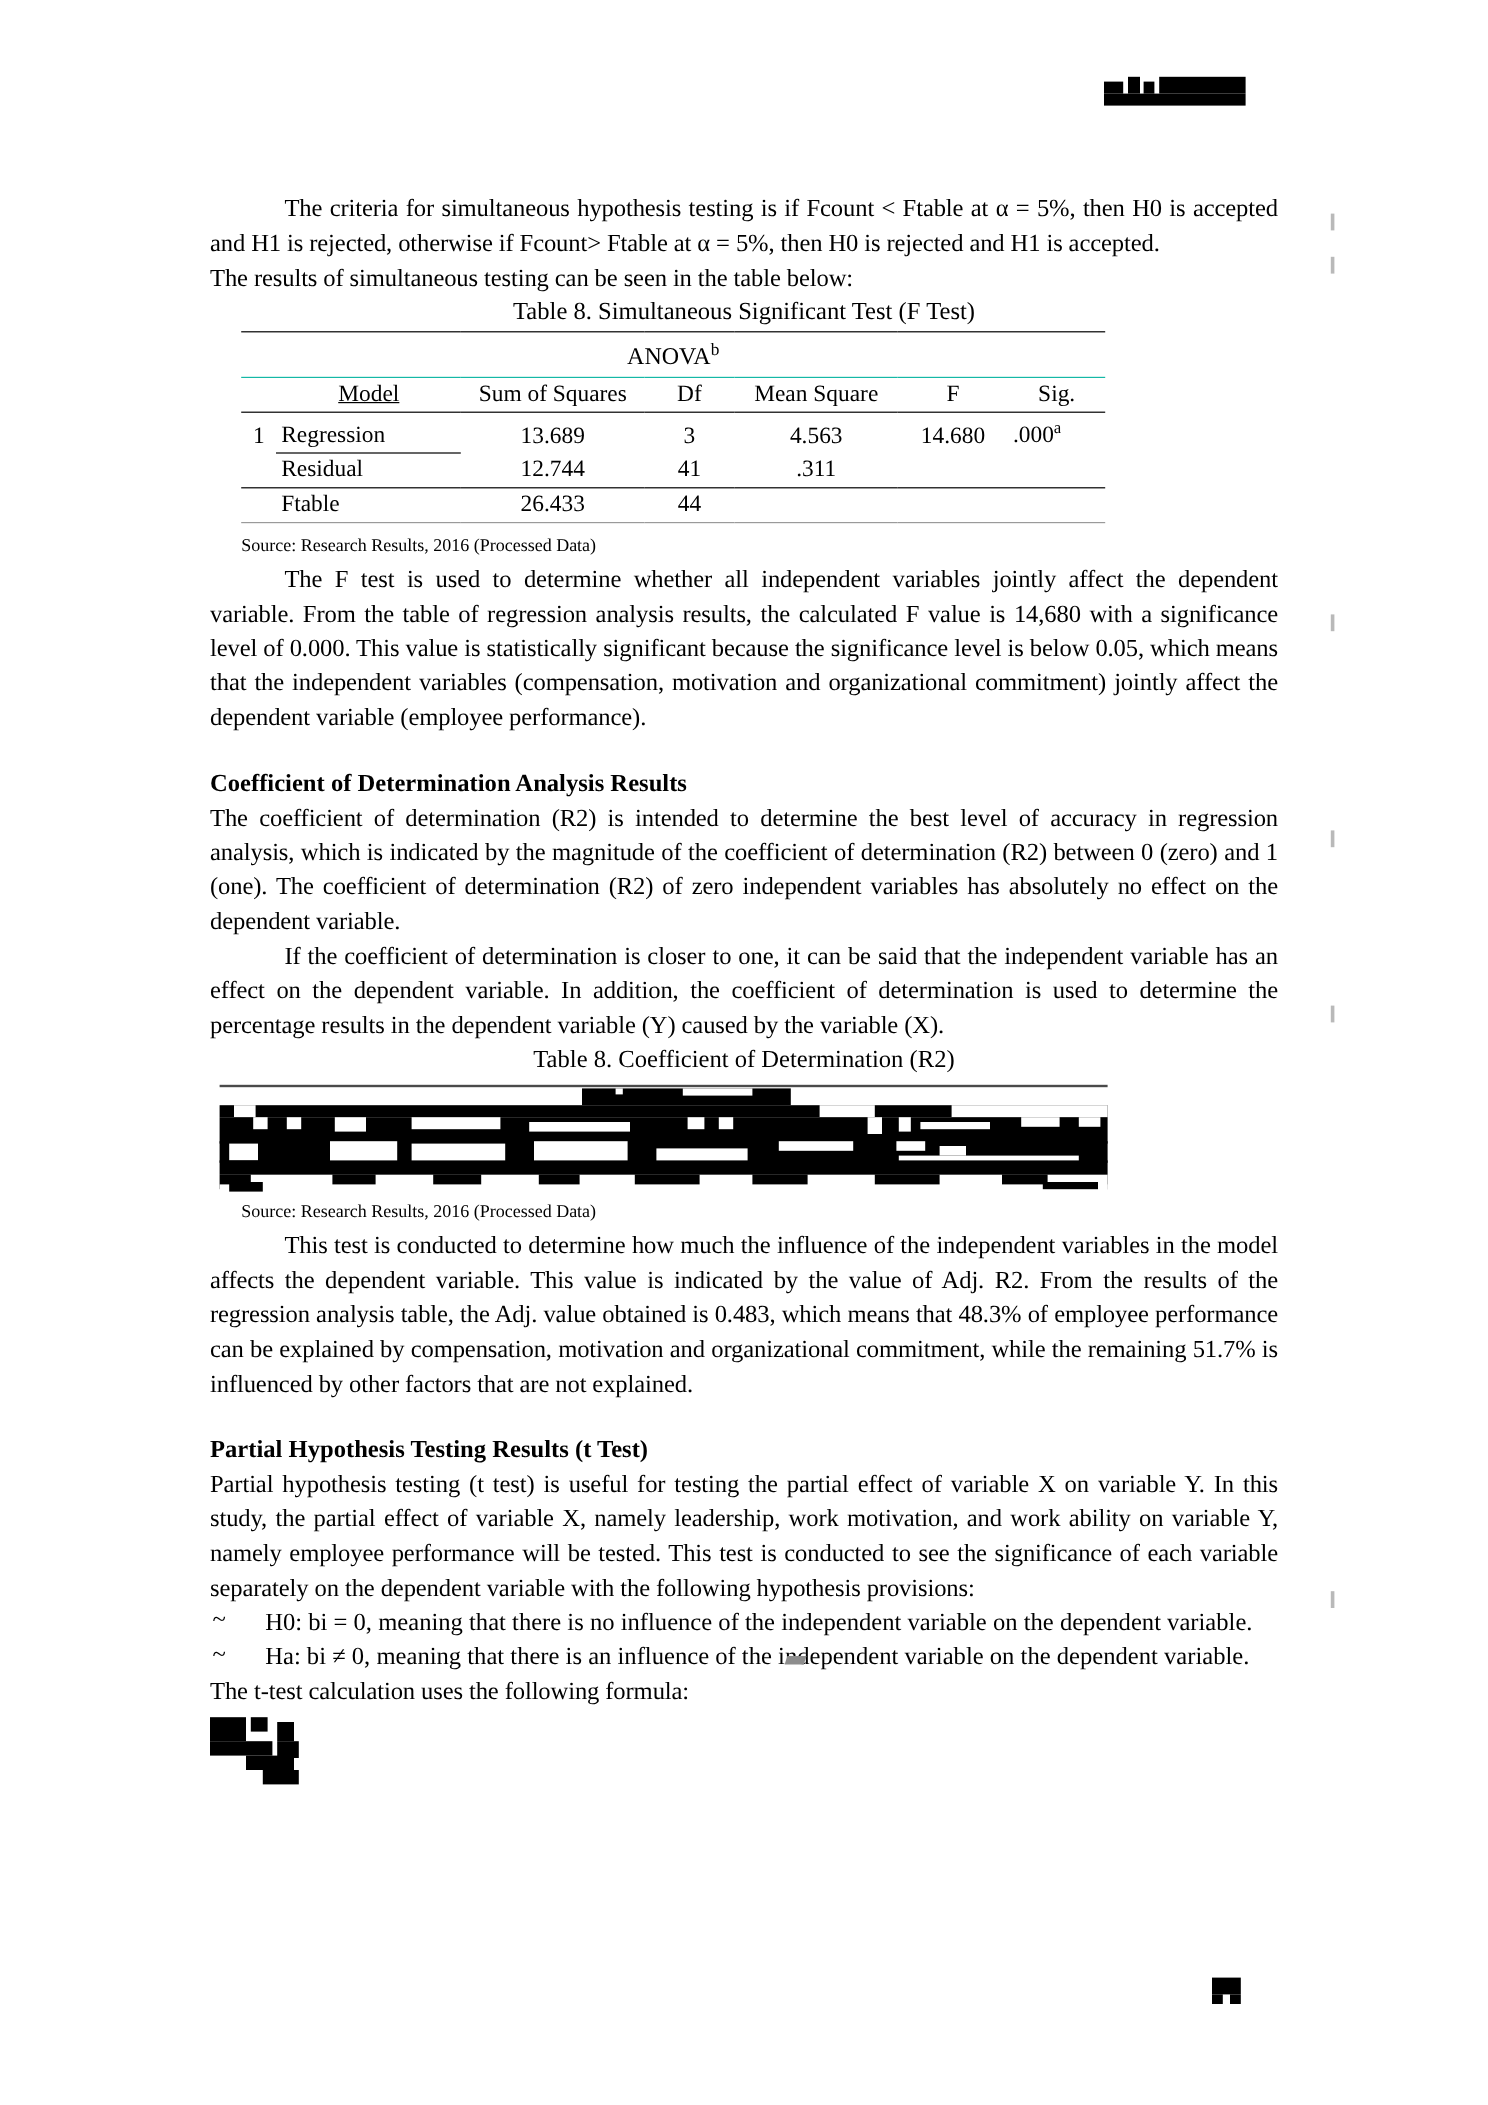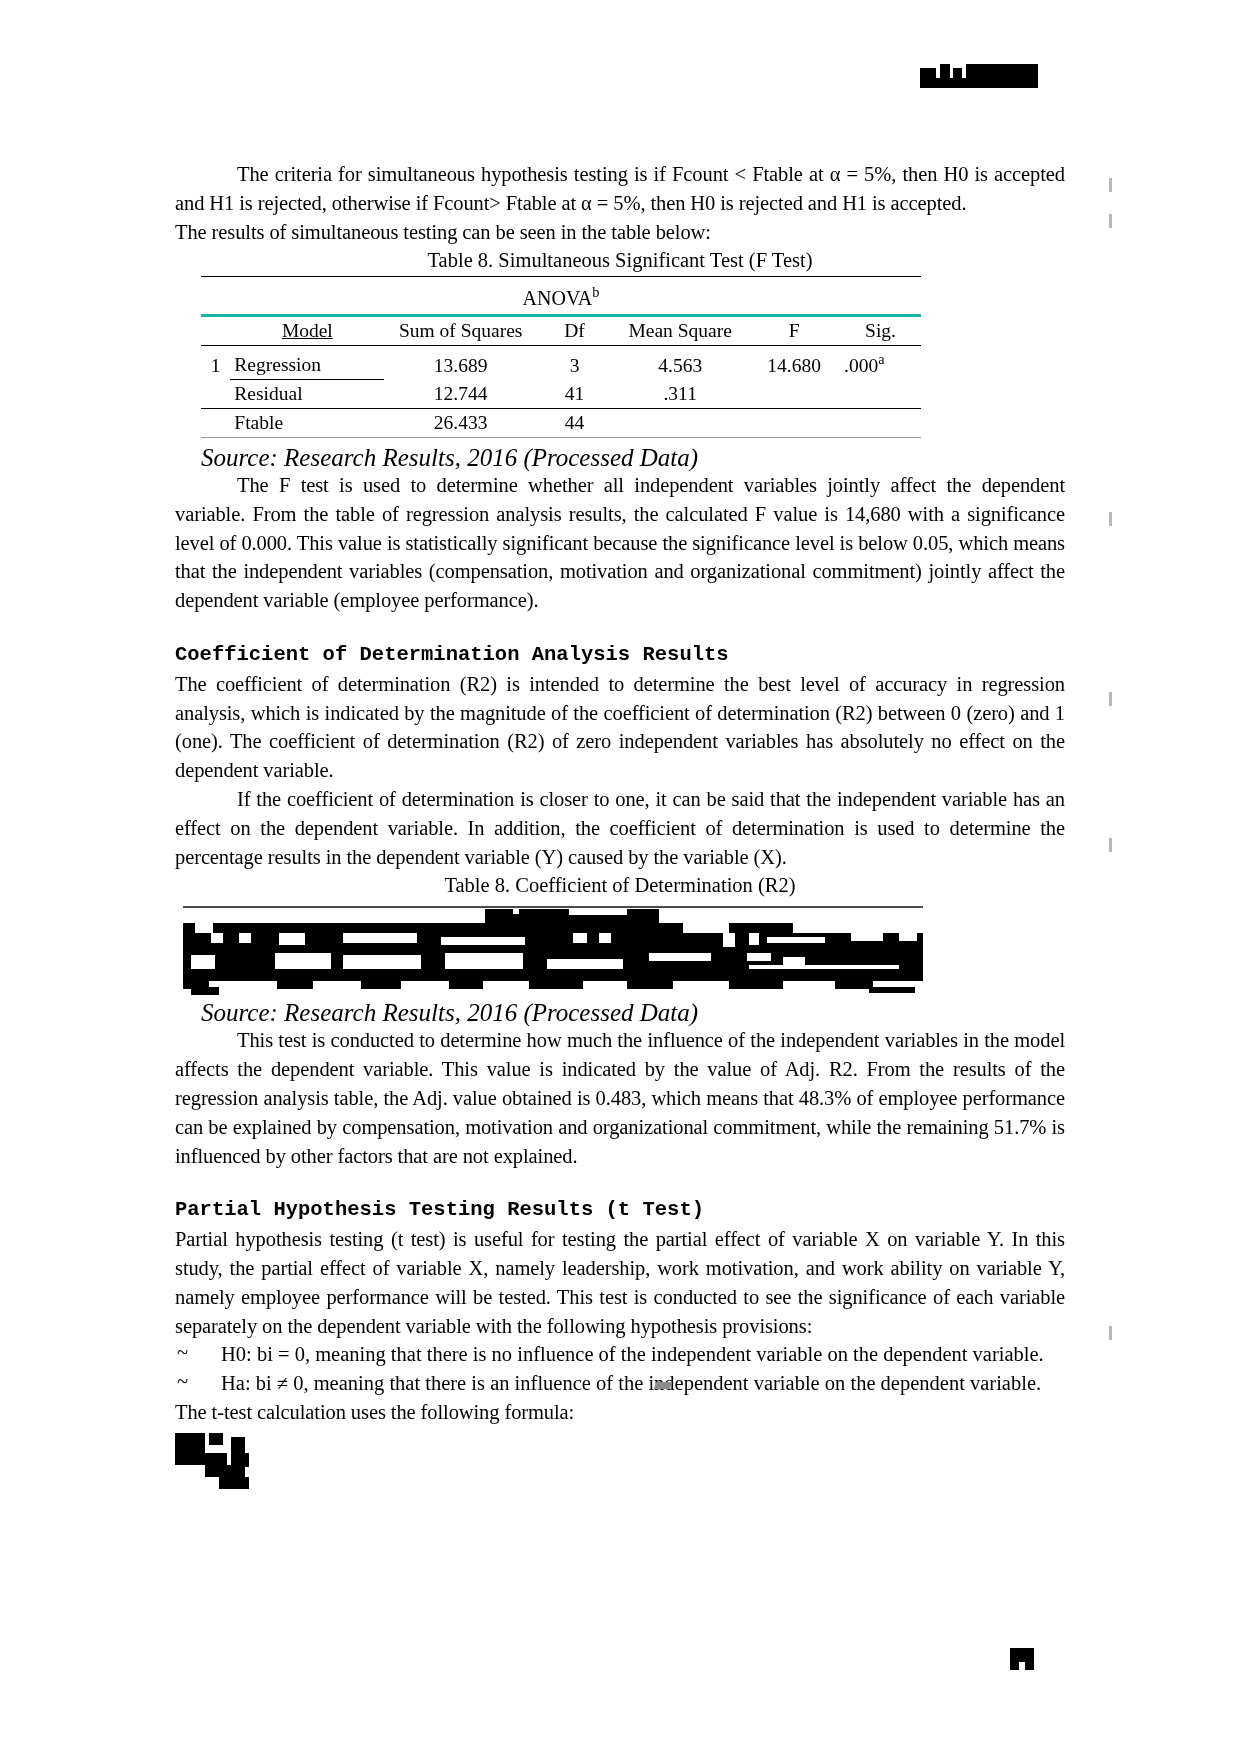--- a/index.html
+++ b/index.html
@@ -50,21 +50,20 @@
   }
   p.indent { text-indent: 62px; }
   p.tight { text-align: left; }
   .spacer-md { height: 26px; }
 
   h3.section-head {
     margin: 0;
     font-size: 20.5px;
     line-height: 28.8px;
     font-weight: bold;
-    font-family: Liberation Mono, monospace;
   }
 
   
   .table-caption {
     margin: 0;
     font-size: 20.5px;
     line-height: 28px;
     text-align: center;
   }
 
@@ -78,21 +77,21 @@
     border-collapse: collapse;
     font-size: 19.5px;
     line-height: 25px;
   }
   table.anova td, table.anova th {
     padding: 1px 4px 2px 4px;
     font-weight: normal;
     vertical-align: bottom;
   }
   .rule-top  { border-top: 1.6px solid #000; }
-  .rule-thin { border-bottom: 3px solid #14b8a6; }
+  .rule-thin { border-bottom: 1px solid #14b8a6; }
   .anova-title {
     text-align: center;
     font-weight: bold;
     font-size: 20px;
     padding-top: 3px !important;
     padding-bottom: 3px !important;
   }
   .anova-title sup { font-size: 0.72em; }
   .hdr { font-weight: bold; text-align: center; }
   .c { text-align: center; }
@@ -103,23 +102,22 @@
   .df-col { width: 86px; }
   .ms-col { width: 158px; }
   .f-col { width: 96px; }
   .sig-col { width: 86px; }
   .sig-val sup { font-size: 0.72em; }
   .underline-cell {
     border-bottom: 1px solid #000;
   }
   .source-line {
     margin: 4px 0 0 26px;
-    font-size: 25px;
+    font-size: 15px;
     line-height: 27px;
-    font-style: italic;
   }
 
   
   .redacted-table {
     position: relative;
     width: 740px;
     height: 92px;
     margin: 4px 0 0 8px;
     background: #ffffff;
   }

